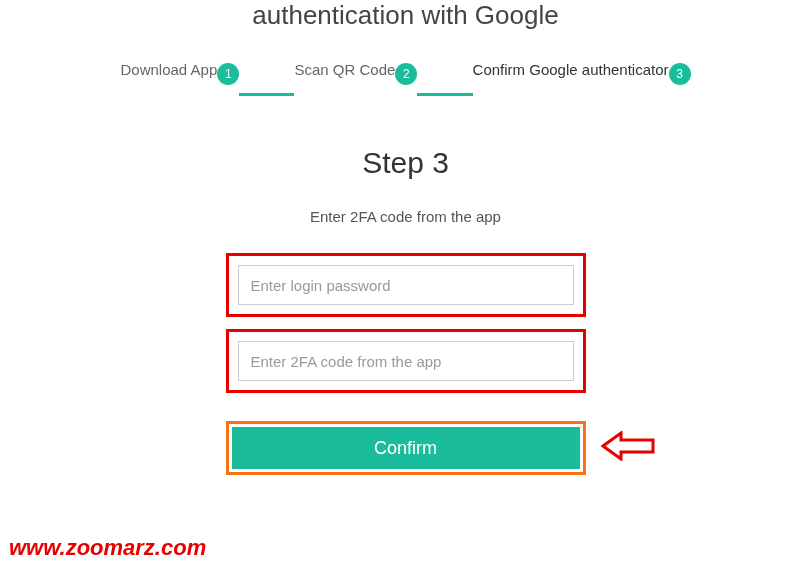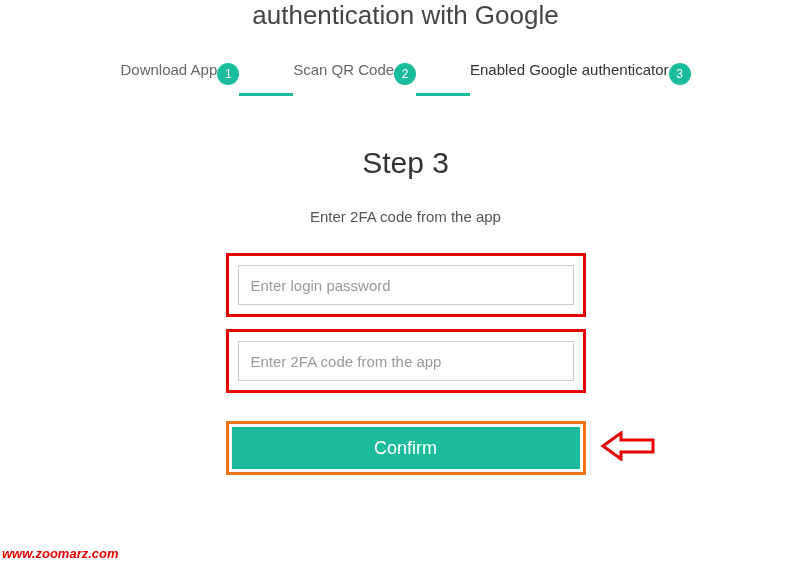--- a/index.html
+++ b/index.html
@@ -119,23 +119,23 @@
     }
     .arrow-pointer {
       position: absolute;
       right: -72px;
       top: 50%;
       transform: translateY(-50%);
     }
     .watermark {
       position: absolute;
       bottom: 14px;
-      left: 2px;
+      left: 9px;
       color: #e60000;
-      font-size: 13px;
+      font-size: 22px;
       font-weight: 700;
       font-style: italic;
       font-family: Arial, sans-serif;
     }
   </style>
 </head>
 <body>
 
 <div class="page-title">authentication with Google</div>
 
@@ -144,21 +144,21 @@
     <div class="step-label">Download App</div>
     <div class="step-circle">1</div>
   </div>
   <div class="stepper-line"></div>
   <div class="step">
     <div class="step-label">Scan QR Code</div>
     <div class="step-circle">2</div>
   </div>
   <div class="stepper-line"></div>
   <div class="step">
-    <div class="step-label active">Enabled Google authenticator</div>
+    <div class="step-label active">Confirm Google authenticator</div>
     <div class="step-circle">3</div>
   </div>
 </div>
 
 <div class="main-content">
   <div class="step-heading">Step 3</div>
   <div class="step-instruction">Enter 2FA code from the app</div>
 
   <div class="input-wrapper">
     <input type="password" class="text-input" placeholder="Enter login password" style="">

